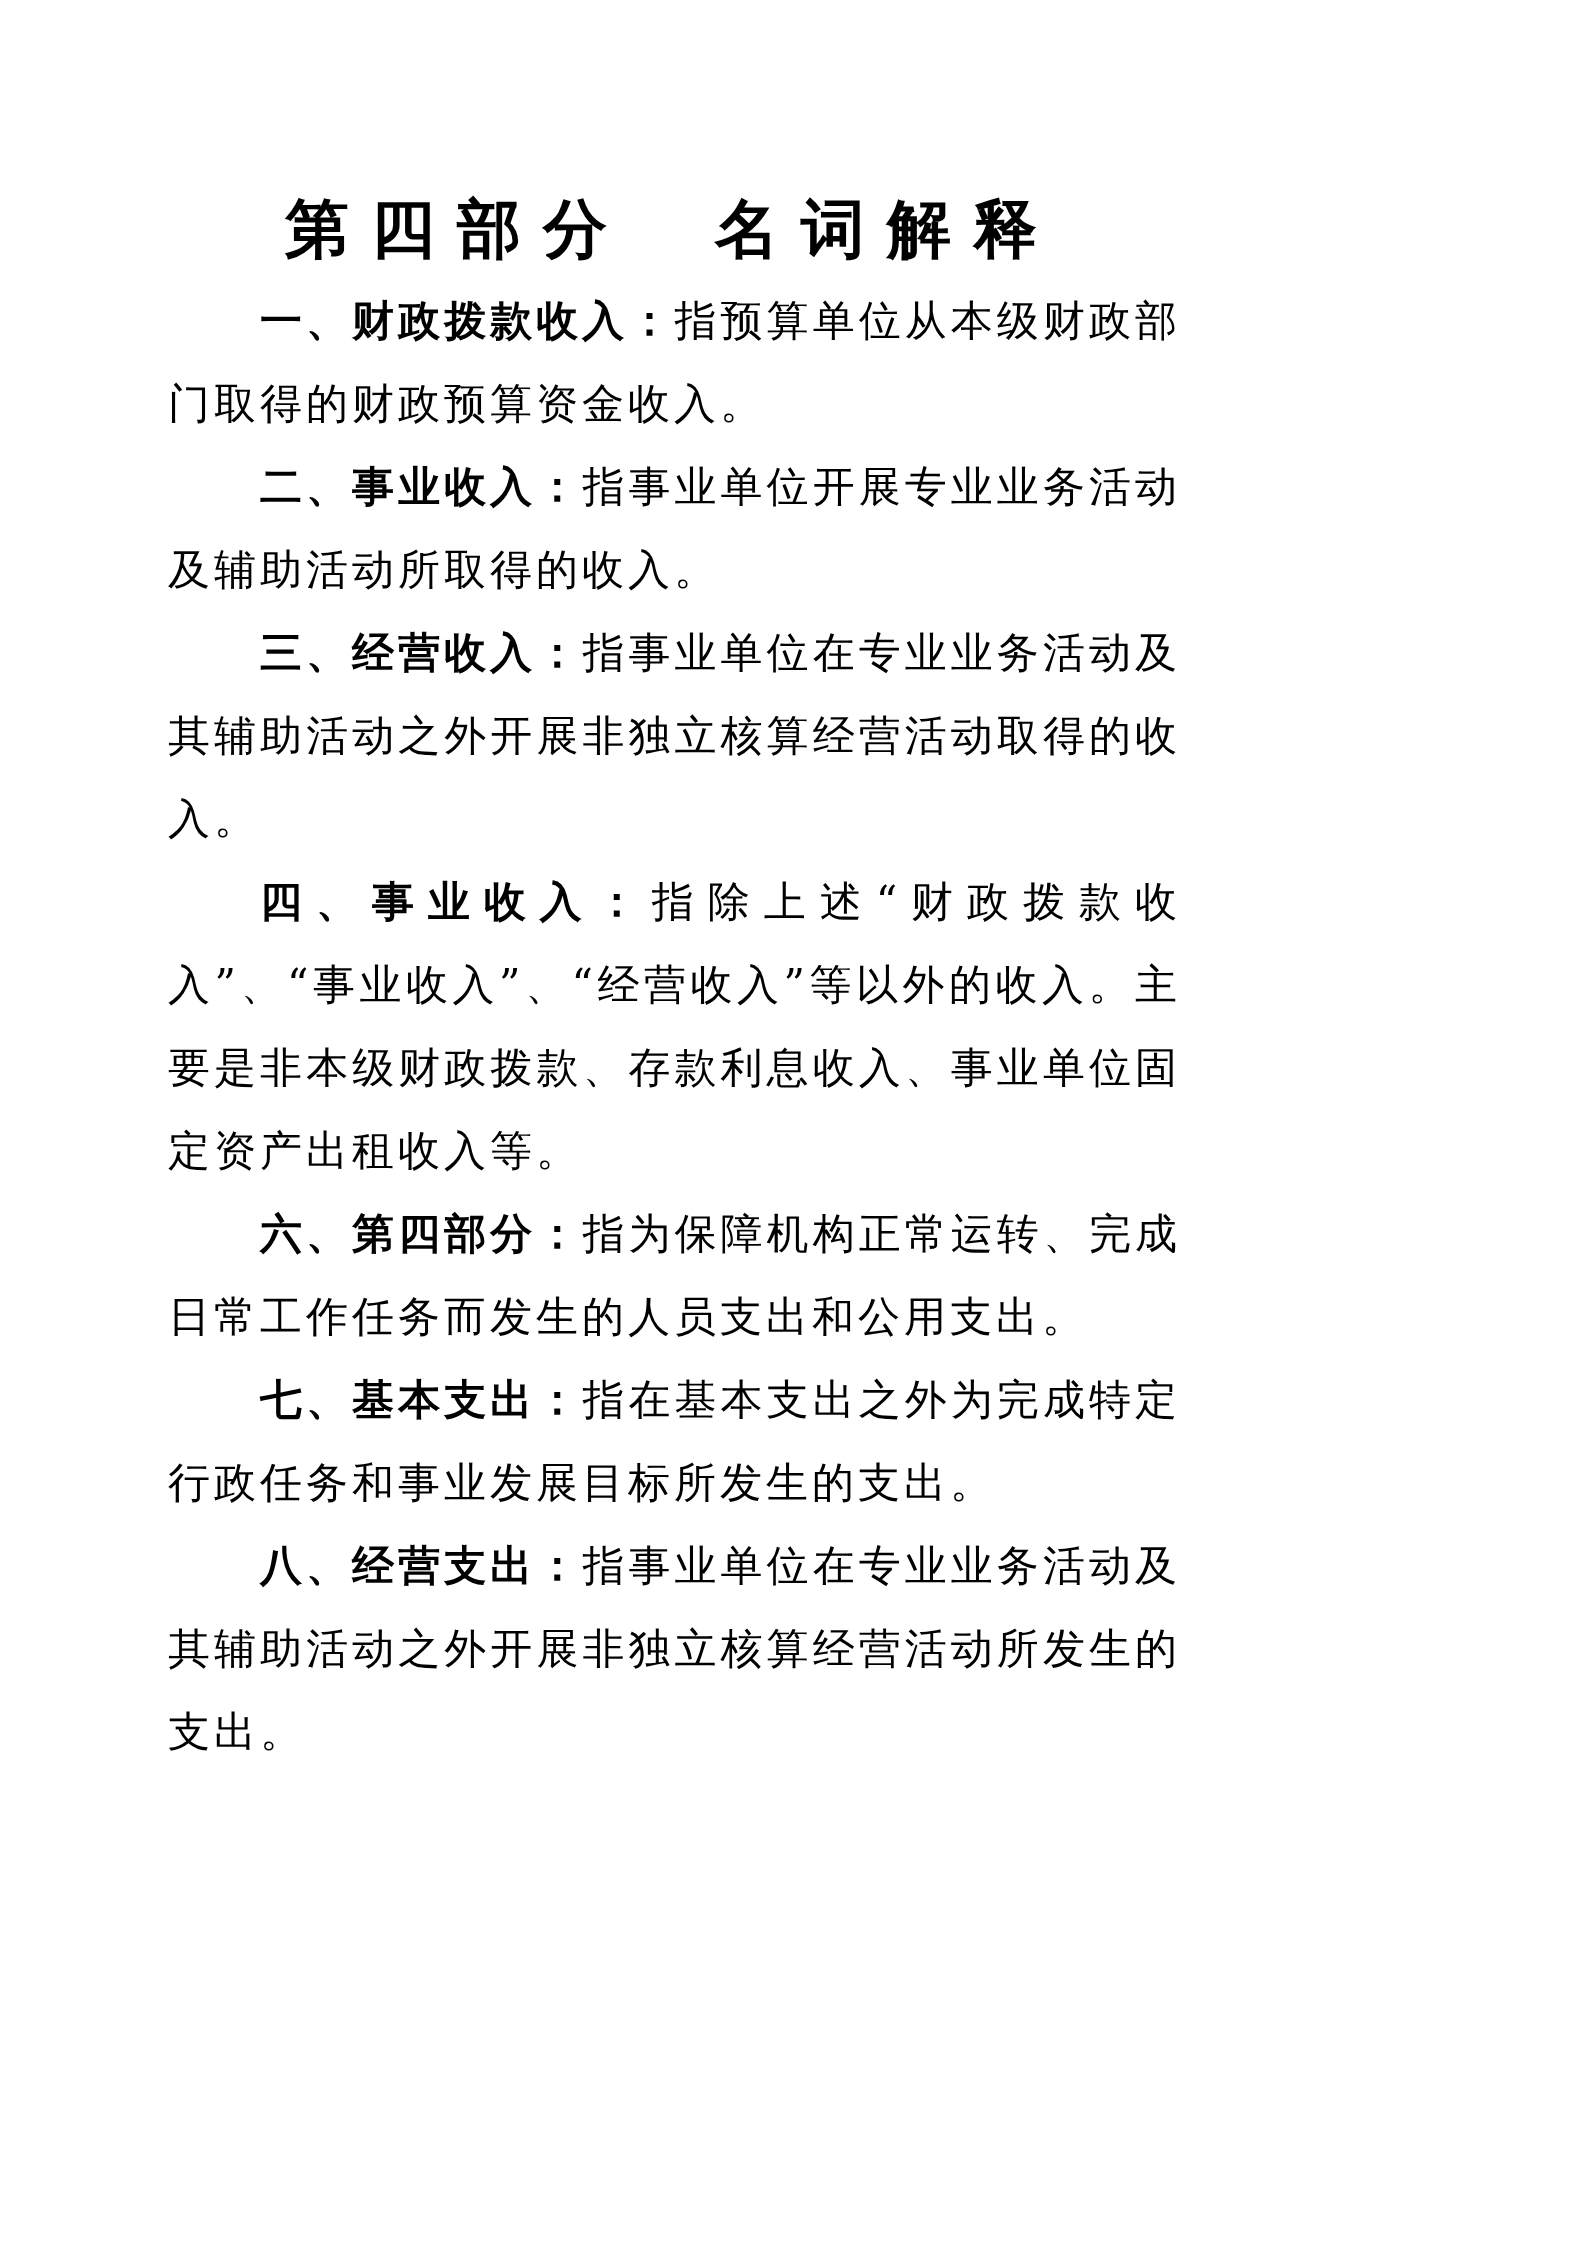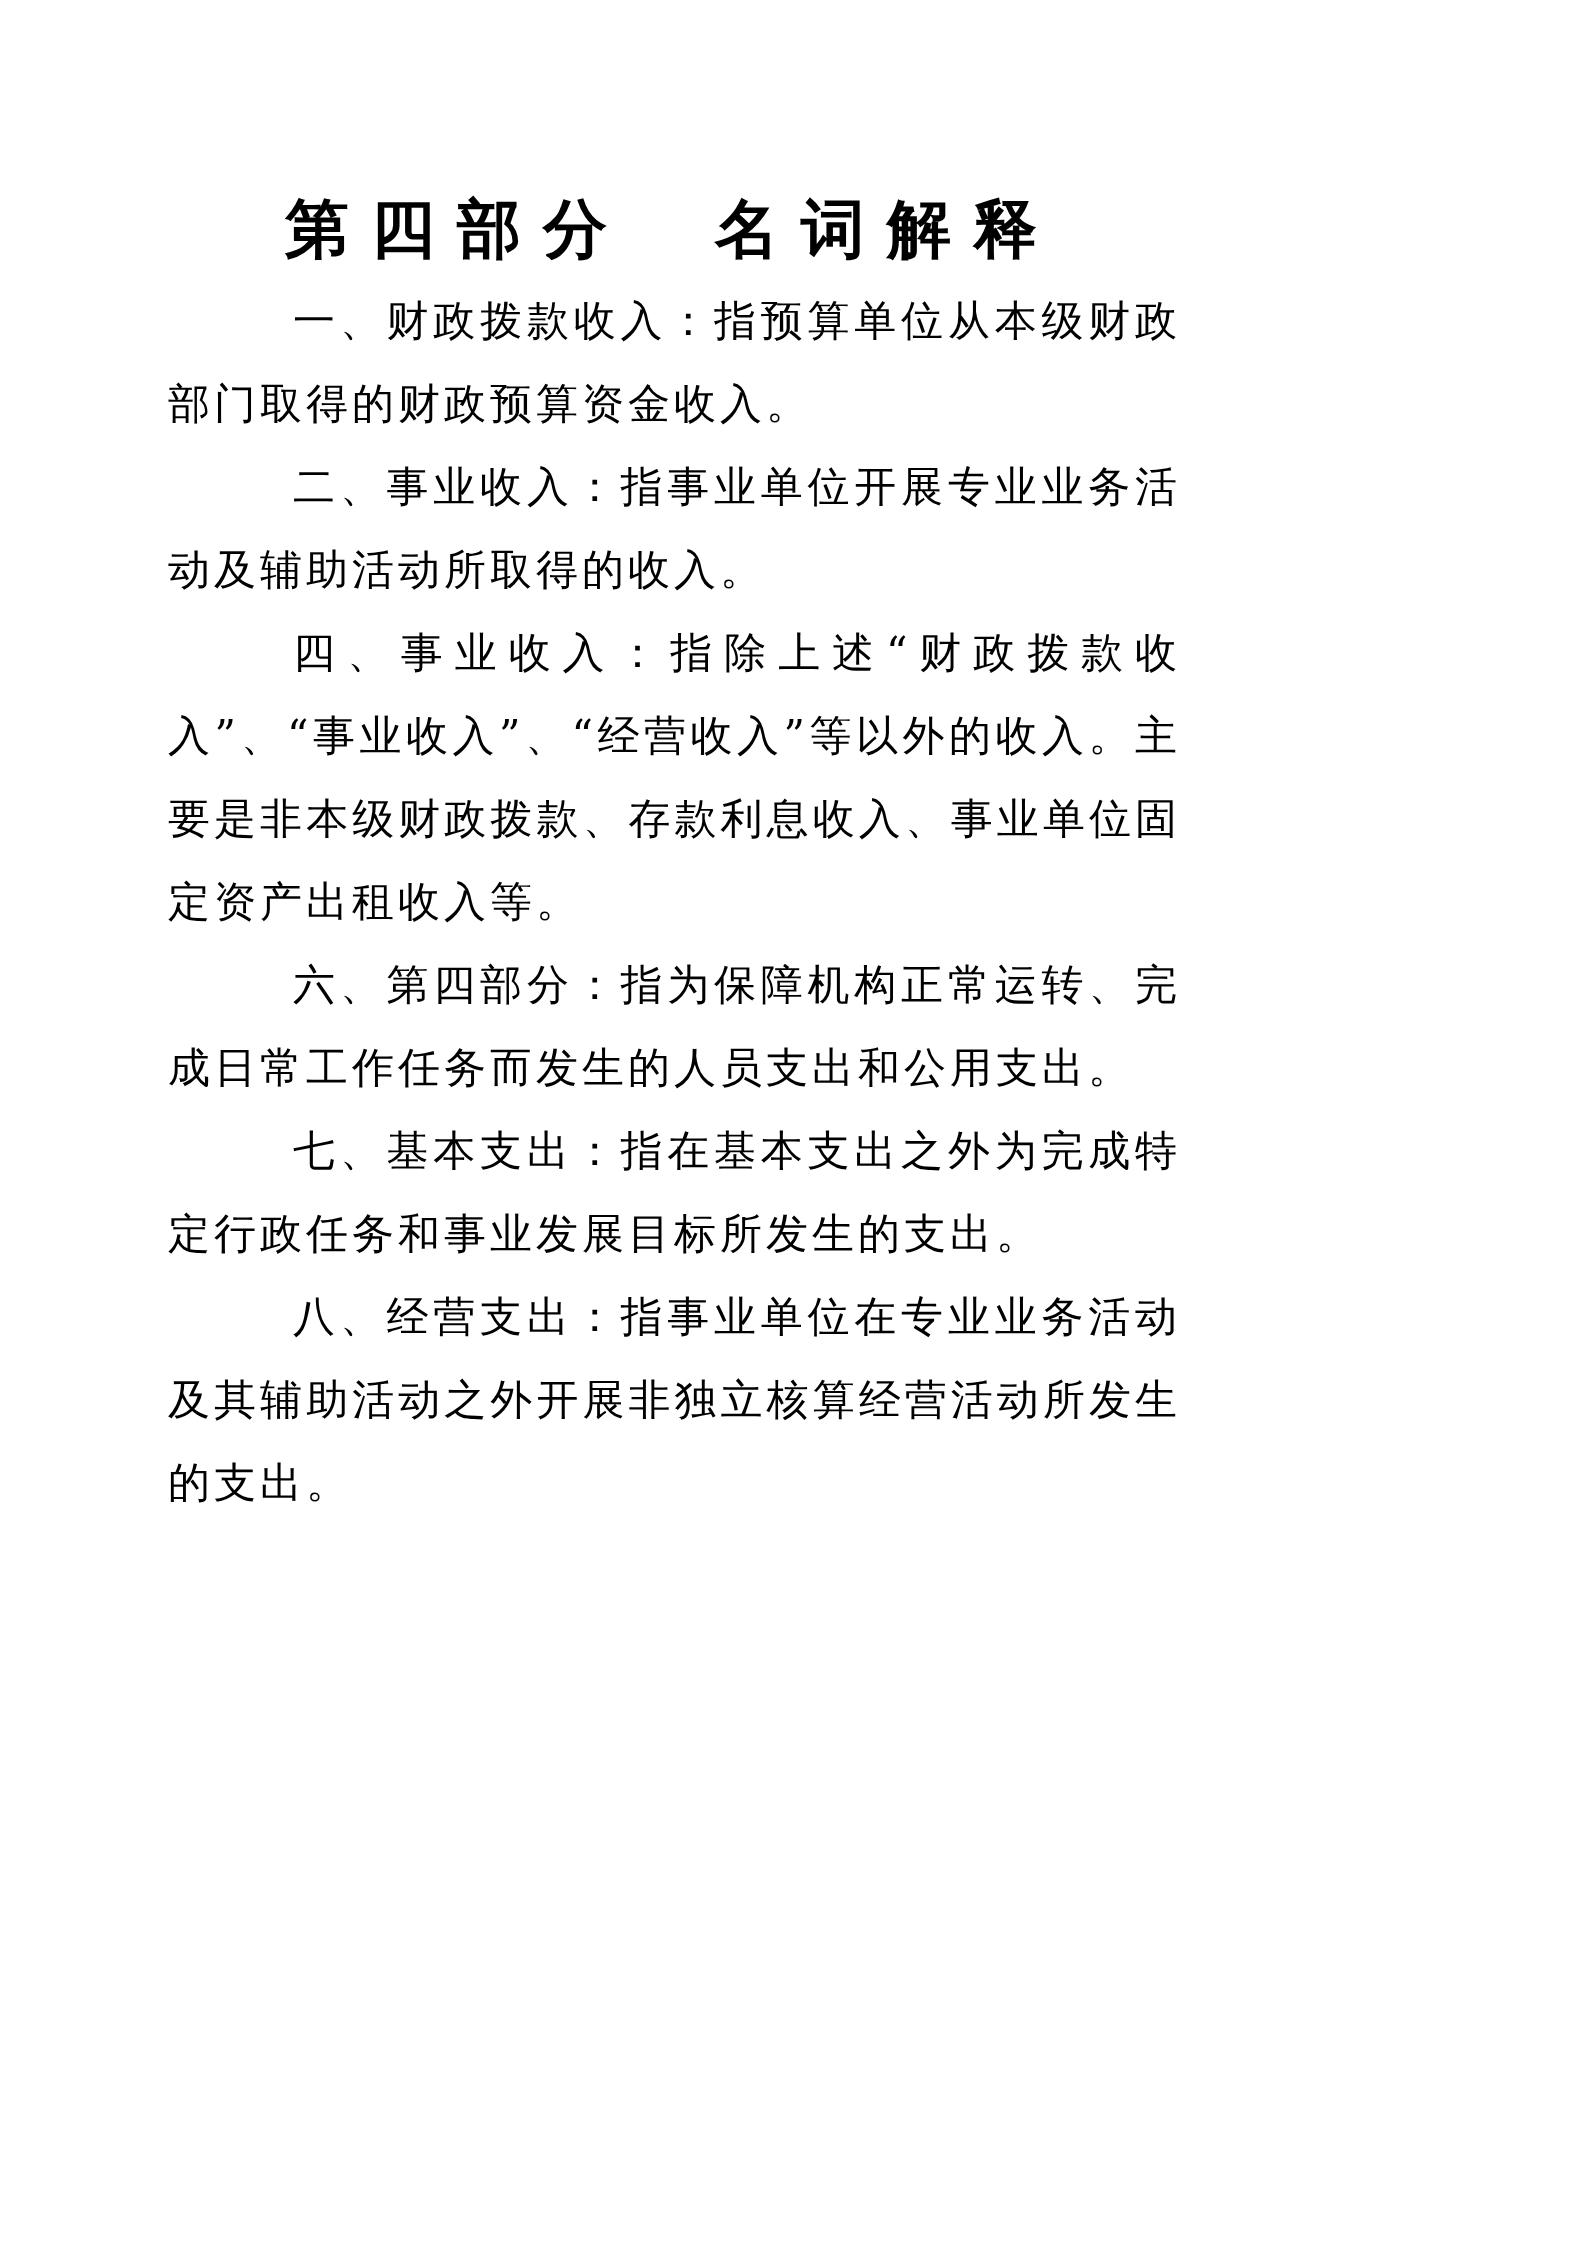--- a/index.html
+++ b/index.html
@@ -36,36 +36,36 @@
     text-align: justify;
     color: #000000;
   }
   .doc-body p {
     margin: 0;
     padding: 0;
     text-indent: 92px;
   }
   .term {
     font-family: "Liberation Sans", sans-serif;
-    font-weight: normal;
-    margin-left: 33px;
+    font-weight: bold;
   }
 </style>
 </head>
 <body>
 
 <div class="page">
   <h1 class="doc-title">第四部分　名词解释</h1>
 
   <div class="doc-body">
 
       <p><span class="term">一、财政拨款收入：</span><span>指预算单位从本级财政部门取得的财政预算资金收入。</span></p>
 
       <p><span class="term">二、事业收入：</span><span>指事业单位开展专业业务活动及辅助活动所取得的收入。</span></p>
 
+      <p><span class="term">三、经营收入：</span><span>指事业单位在专业业务活动及其辅助活动之外开展非独立核算经营活动取得的收入。</span></p>
 
       <p><span class="term">四、事业收入：</span><span>指除上述“财政拨款收入”、“事业收入”、“经营收入”等以外的收入。主要是非本级财政拨款、存款利息收入、事业单位固定资产出租收入等。</span></p>
 
 
       <p><span class="term">六、第四部分：</span><span>指为保障机构正常运转、完成日常工作任务而发生的人员支出和公用支出。</span></p>
 
       <p><span class="term">七、基本支出：</span><span>指在基本支出之外为完成特定行政任务和事业发展目标所发生的支出。</span></p>
 
       <p><span class="term">八、经营支出：</span><span>指事业单位在专业业务活动及其辅助活动之外开展非独立核算经营活动所发生的支出。</span></p>
     </div>

